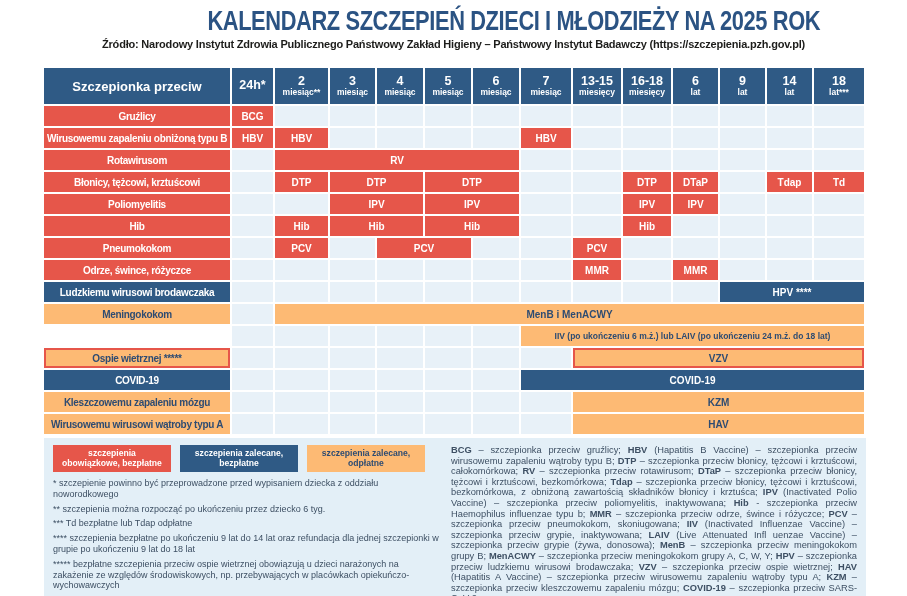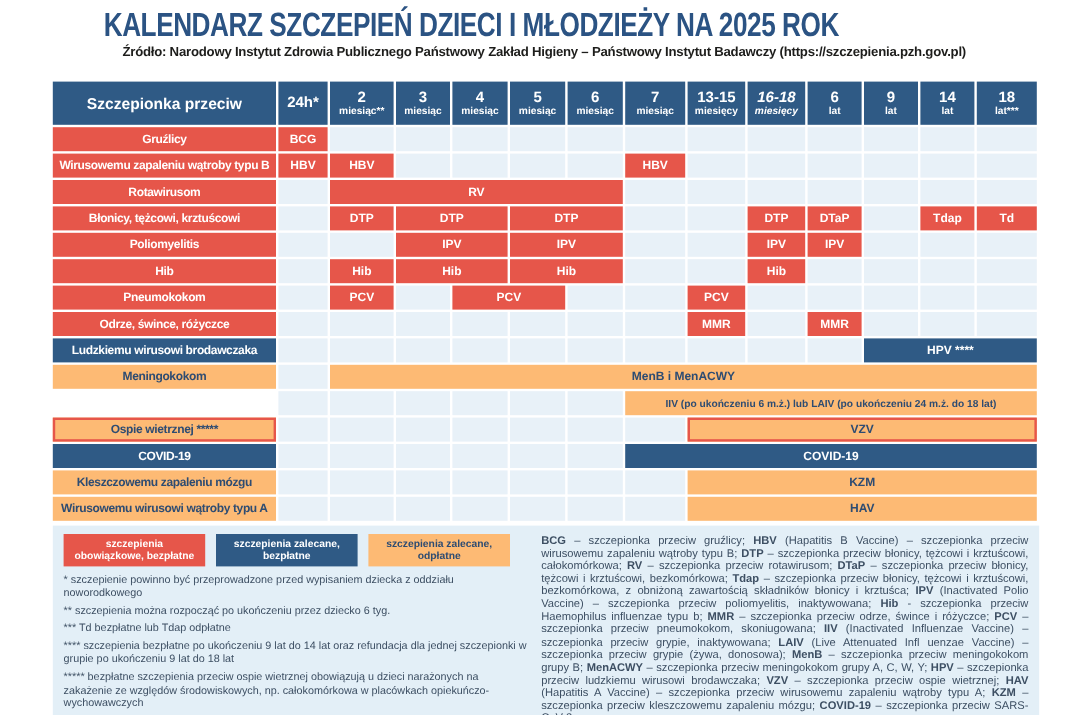--- a/index.html
+++ b/index.html
@@ -1,18 +1,18 @@
 <!DOCTYPE html>
 <html><head>
 <meta charset="utf-8">
 <style>
   html,body{margin:0;padding:0;background:#fff;}
   .page{position:relative;width:907px;height:596px;background:#fff;overflow:hidden;
         font-family:"Liberation Sans",sans-serif;}
-  .titlewrap{display:flex;justify-content:flex-start;padding-top:5px;}
+  .titlewrap{display:flex;justify-content:flex-end;padding-top:5px;}
   .title{font-size:28px;font-weight:bold;color:#2B5383;white-space:nowrap;
          transform:scaleX(0.78);transform-origin:50% 50%;letter-spacing:-0.5px;}
   .source{text-align:center;font-size:11px;font-weight:bold;color:#1d1d1b;
           letter-spacing:-0.2px;margin-top:1px;}
   .grid{position:absolute;left:44px;top:68px;width:820px;display:grid;
         grid-template-columns:186px 41px 53px 45px 46px 46px 46px 50px 48px 48px 45px 45px 45px 50px;
         grid-template-rows:36px repeat(15,20px);gap:2px;}
   .hcell{background:#2F5A85;color:#fff;display:flex;flex-direction:column;
          align-items:center;justify-content:center;text-align:center;}
   .hcell .num{font-size:12.5px;font-weight:bold;line-height:1.05;}
@@ -74,21 +74,21 @@
         <span class="unit">miesiąc</span>
       </div>
       <div class="hcell" style="grid-area: 1 / 8;">
         <span class="num">7</span>
         <span class="unit">miesiąc</span>
       </div>
       <div class="hcell" style="grid-area: 1 / 9;">
         <span class="num">13-15</span>
         <span class="unit">miesięcy</span>
       </div>
-      <div class="hcell" style="grid-area: 1 / 10; font-style: italic;">
+      <div class="hcell" style="grid-area: 1 / 10;">
         <span class="num">16-18</span>
         <span class="unit">miesięcy</span>
       </div>
       <div class="hcell" style="grid-area: 1 / 11;">
         <span class="num">6</span>
         <span class="unit">lat</span>
       </div>
       <div class="hcell" style="grid-area: 1 / 12;">
         <span class="num">9</span>
         <span class="unit">lat</span>
@@ -108,21 +108,21 @@
       <div class="cell c-empty" style="grid-area: 2 / 6;"></div>
       <div class="cell c-empty" style="grid-area: 2 / 7;"></div>
       <div class="cell c-empty" style="grid-area: 2 / 8;"></div>
       <div class="cell c-empty" style="grid-area: 2 / 9;"></div>
       <div class="cell c-empty" style="grid-area: 2 / 10;"></div>
       <div class="cell c-empty" style="grid-area: 2 / 11;"></div>
       <div class="cell c-empty" style="grid-area: 2 / 12;"></div>
       <div class="cell c-empty" style="grid-area: 2 / 13;"></div>
       <div class="cell c-empty" style="grid-area: 2 / 14;"></div>
       <div class="cell c-red" style="grid-area: 2 / 2 / auto / span 1;">BCG</div>
-      <div class="label c-red" style="grid-area: 3 / 1;">Wirusowemu zapaleniu wątroby typu B</div>
+      <div class="label c-red" style="grid-area: 3 / 1;">Wirusowemu zapaleniu obniżoną typu B</div>
       <div class="cell c-empty" style="grid-area: 3 / 4;"></div>
       <div class="cell c-empty" style="grid-area: 3 / 5;"></div>
       <div class="cell c-empty" style="grid-area: 3 / 6;"></div>
       <div class="cell c-empty" style="grid-area: 3 / 7;"></div>
       <div class="cell c-empty" style="grid-area: 3 / 9;"></div>
       <div class="cell c-empty" style="grid-area: 3 / 10;"></div>
       <div class="cell c-empty" style="grid-area: 3 / 11;"></div>
       <div class="cell c-empty" style="grid-area: 3 / 12;"></div>
       <div class="cell c-empty" style="grid-area: 3 / 13;"></div>
       <div class="cell c-empty" style="grid-area: 3 / 14;"></div>
@@ -267,18 +267,18 @@
       <div class="chips">
           <div class="chip c-red">szczepienia obowiązkowe, bezpłatne</div>
           <div class="chip c-navy">szczepienia zalecane, bezpłatne</div>
           <div class="chip c-beige">szczepienia zalecane, odpłatne</div>
         </div>
       <div class="fns">
           <div class="fn">* szczepienie powinno być przeprowadzone przed wypisaniem dziecka z oddziału noworodkowego</div>
           <div class="fn">** szczepienia można rozpocząć po ukończeniu przez dziecko 6 tyg.</div>
           <div class="fn">*** Td bezpłatne lub Tdap odpłatne</div>
           <div class="fn">**** szczepienia bezpłatne po ukończeniu 9 lat do 14 lat oraz refundacja dla jednej szczepionki w grupie po ukończeniu 9 lat do 18 lat</div>
-          <div class="fn">***** bezpłatne szczepienia przeciw ospie wietrznej obowiązują u dzieci narażonych na zakażenie ze względów środowiskowych, np. całokomórkowa w placówkach opiekuńczo-wychowawczych</div>
+          <div class="fn">***** bezpłatne szczepienia przeciw ospie wietrznej obowiązują u dzieci narażonych na zakażenie ze względów środowiskowych, np. przebywających w placówkach opiekuńczo-wychowawczych</div>
         </div>
     </div>
     <div class="pright"><b>BCG</b><span> – szczepionka przeciw gruźlicy; </span><b>HBV</b><span> (Hapatitis B Vaccine) – szczepionka przeciw wirusowemu zapaleniu wątroby typu B; </span><b>DTP</b><span> – szczepionka przeciw błonicy, tężcowi i krztuścowi, całokomórkowa; </span><b>RV</b><span> – szczepionka przeciw rotawirusom; </span><b>DTaP</b><span> – szczepionka przeciw błonicy, tężcowi i krztuścowi, bezkomórkowa; </span><b>Tdap</b><span> – szczepionka przeciw błonicy, tężcowi i krztuścowi, bezkomórkowa, z obniżoną zawartością składników błonicy i krztuśca; </span><b>IPV</b><span> (Inactivated Polio Vaccine) – szczepionka przeciw poliomyelitis, inaktywowana; </span><b>Hib</b><span> - szczepionka przeciw Haemophilus influenzae typu b; </span><b>MMR</b><span> – szczepionka przeciw odrze, śwince i różyczce; </span><b>PCV</b><span> – szczepionka przeciw pneumokokom, skoniugowana; </span><b>IIV</b><span> (Inactivated Influenzae Vaccine) – szczepionka przeciw grypie, inaktywowana; </span><b>LAIV</b><span> (Live Attenuated Infl uenzae Vaccine) – szczepionka przeciw grypie (żywa, donosowa); </span><b>MenB</b><span> – szczepionka przeciw meningokokom grupy B; </span><b>MenACWY</b><span> – szczepionka przeciw meningokokom grupy A, C, W, Y; </span><b>HPV</b><span> – szczepionka przeciw ludzkiemu wirusowi brodawczaka; </span><b>VZV</b><span> – szczepionka przeciw ospie wietrznej; </span><b>HAV</b><span> (Hapatitis A Vaccine) – szczepionka przeciw wirusowemu zapaleniu wątroby typu A; </span><b>KZM</b><span> – szczepionka przeciw kleszczowemu zapaleniu mózgu; </span><b>COVID-19</b><span> – szczepionka przeciw SARS-CoV-2.</span></div>
   </div>
 </div>
 
 </body></html>

